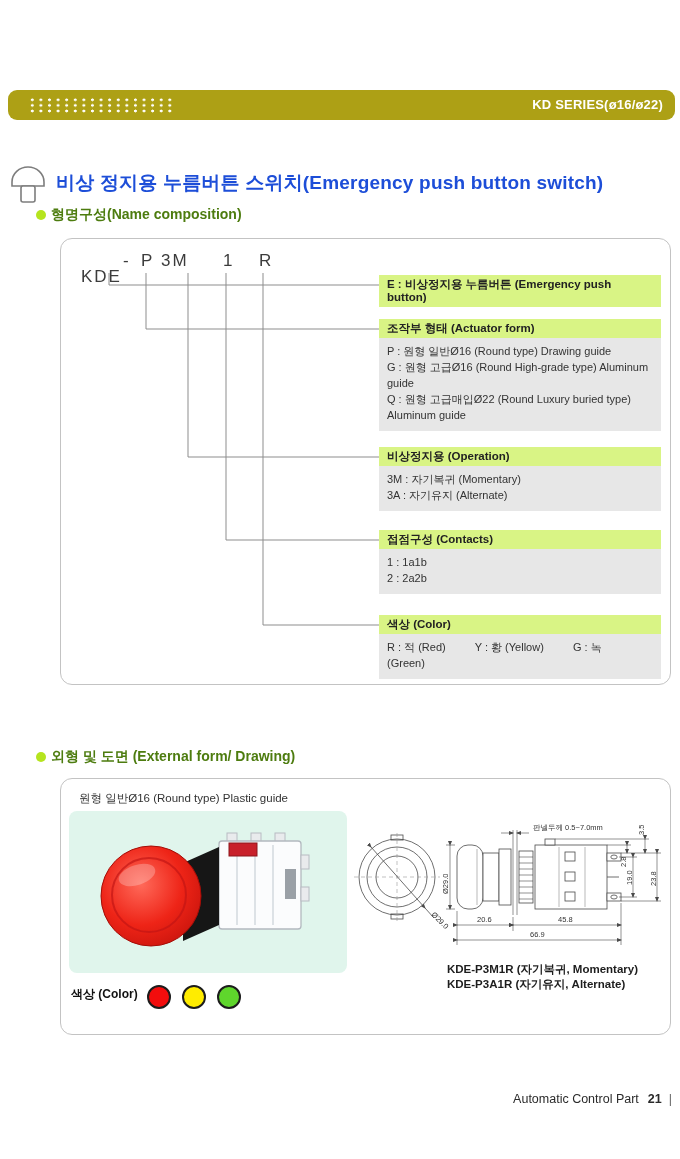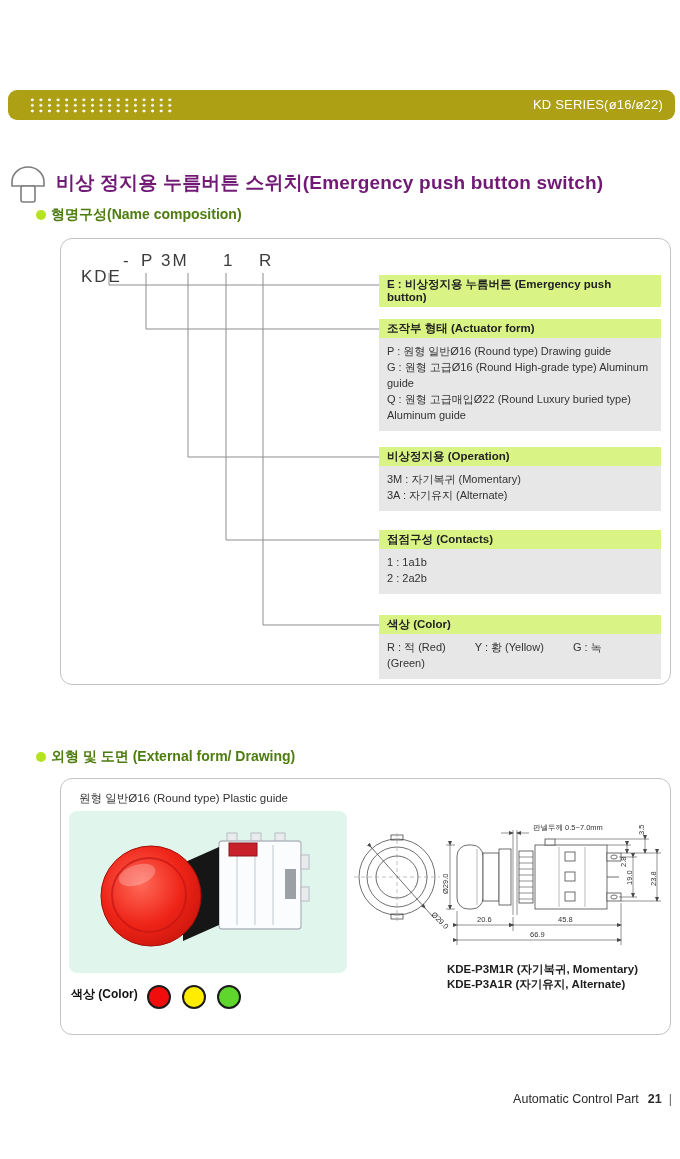--- a/index.html
+++ b/index.html
@@ -5,25 +5,25 @@
   html,body{margin:0;padding:0;background:#fff;}
   .page{position:relative;width:680px;height:1159px;background:#fff;overflow:hidden;
         font-family:"Liberation Sans","DejaVu Sans",sans-serif;color:#222;}
 
   
   .topbar{position:absolute;left:8px;top:90px;width:667px;height:30px;background:#ada015;border-radius:9px;}
   .topbar-dots{position:absolute;left:20px;top:7px;width:148px;height:17px;
        background-image:radial-gradient(circle,#fff 1.3px,rgba(255,255,255,0) 1.5px);
        background-size:8.6px 5.6px;}
   .series-label{position:absolute;right:12px;top:0;height:30px;line-height:30px;
-       color:#fff;font-weight:normal;font-size:13px;letter-spacing:.2px;}
+       color:#fff;font-weight:bold;font-size:13px;letter-spacing:.2px;}
 
   
   .title-row{position:absolute;left:9px;top:161px;display:flex;align-items:center;gap:9px;}
-  .page-title{font-size:19px;font-weight:bold;color:#701a75;letter-spacing:.2px;}
+  .page-title{font-size:19px;font-weight:bold;color:#1d4ed8;letter-spacing:.2px;}
 
   
   .sec-head{position:absolute;display:flex;align-items:center;gap:5px;font-size:14px;font-weight:bold;color:#4d7c0f;}
   .bullet{width:10px;height:10px;border-radius:50%;background:#b5e41e;flex:0 0 auto;}
 
   
   .outer-box{position:absolute;border:1.5px solid #c3c3c3;border-radius:12px;background:#fff;box-sizing:border-box;}
   #box-name{left:60px;top:238px;width:611px;height:447px;}
   #box-ext{left:60px;top:778px;width:611px;height:257px;padding-left:28px;}
 

